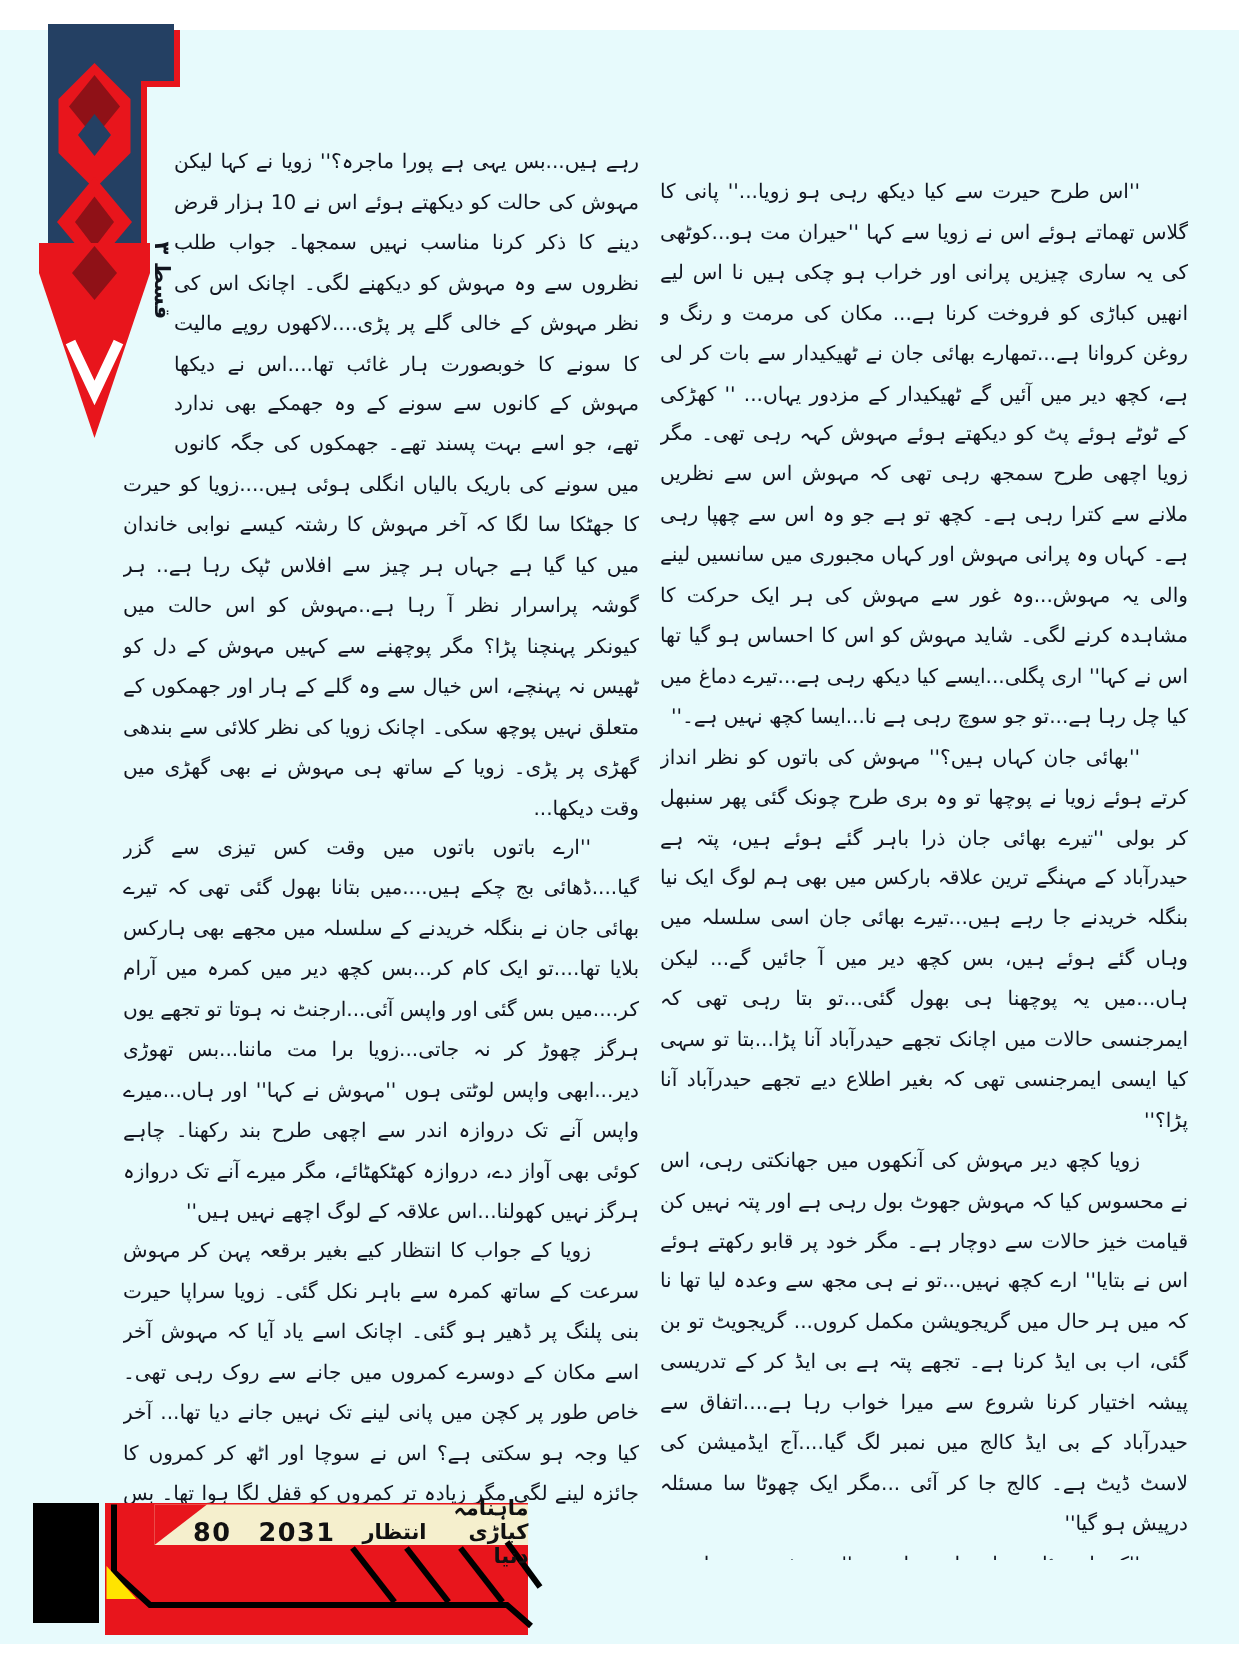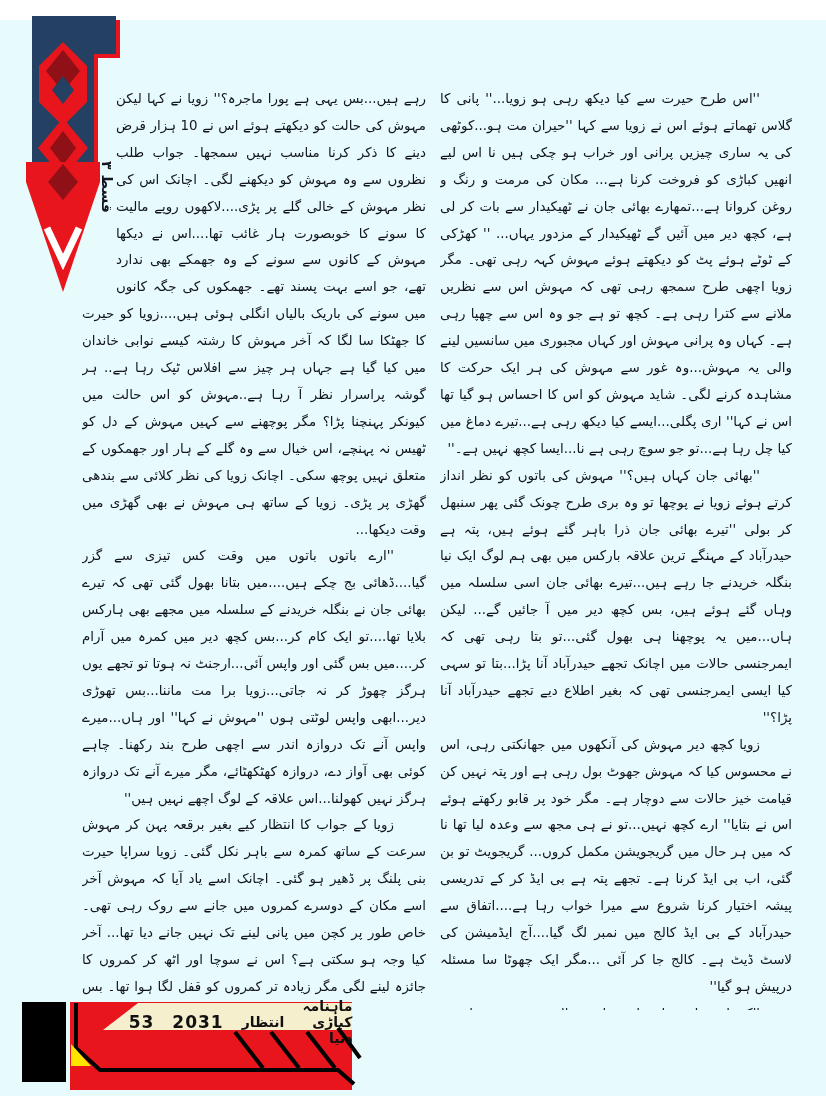--- a/index.html
+++ b/index.html
@@ -7,28 +7,28 @@
     width:826px;height:1118px;position:relative;overflow:hidden;
     background:#ffffff;
     font-family:"DejaVu Sans","Liberation Sans",sans-serif;
   }
   .paper{
     position:absolute;left:0;top:20px;width:826px;height:1076px;
     background:#e7fafc;
   }
   
   .col{
-    position:absolute;top:86px;
+    position:absolute;top:96px;
     direction:rtl;text-align:justify;
     color:#12151f;
     font-size:13.4px;line-height:26.9px;
     overflow:hidden;
   }
   .col-left{left:82px;width:344px;height:914px;}
-  .col-right{left:440px;width:352px;height:924px;}
+  .col-right{left:440px;width:352px;height:924px;margin-top:20px;}
   .col p{margin:0;}
   .col p.indent{text-indent:32px;}
   
   .orn-clear{float:left;width:34px;height:190px;}
   
   .ornament{position:absolute;left:18px;top:14px;}
   
   .episode-mark{
     position:absolute;left:72px;top:138px;width:24px;height:70px;
     color:#12151f;font-size:14px;font-weight:bold;
@@ -91,17 +91,17 @@
   <polygon points="103,15 138,15 103,42" fill="#e8151c"></polygon>
   <polyline points="76,15 76,60 100,82 338,82 354,96" fill="none" stroke="#000000" stroke-width="4"></polyline>
   <line x1="235" y1="44" x2="263" y2="80" stroke="#000000" stroke-width="4"></line>
   <line x1="271" y1="44" x2="299" y2="80" stroke="#000000" stroke-width="4"></line>
   <line x1="307" y1="44" x2="335" y2="80" stroke="#000000" stroke-width="4"></line>
   <line x1="338" y1="40" x2="360" y2="70" stroke="#000000" stroke-width="4"></line>
   <polygon points="71,56 71,78 91,78" fill="#ffe400"></polygon>
 </svg>
 
 <div class="footer-bar">
-  <span class="num">53</span>
+  <span class="num">80</span>
   <span class="num">2031</span>
   <span class="urdu">انتظار</span>
   <span class="urdu">ماہنامہ کباڑی دنیا</span>
 </div>
 
 </body></html>

